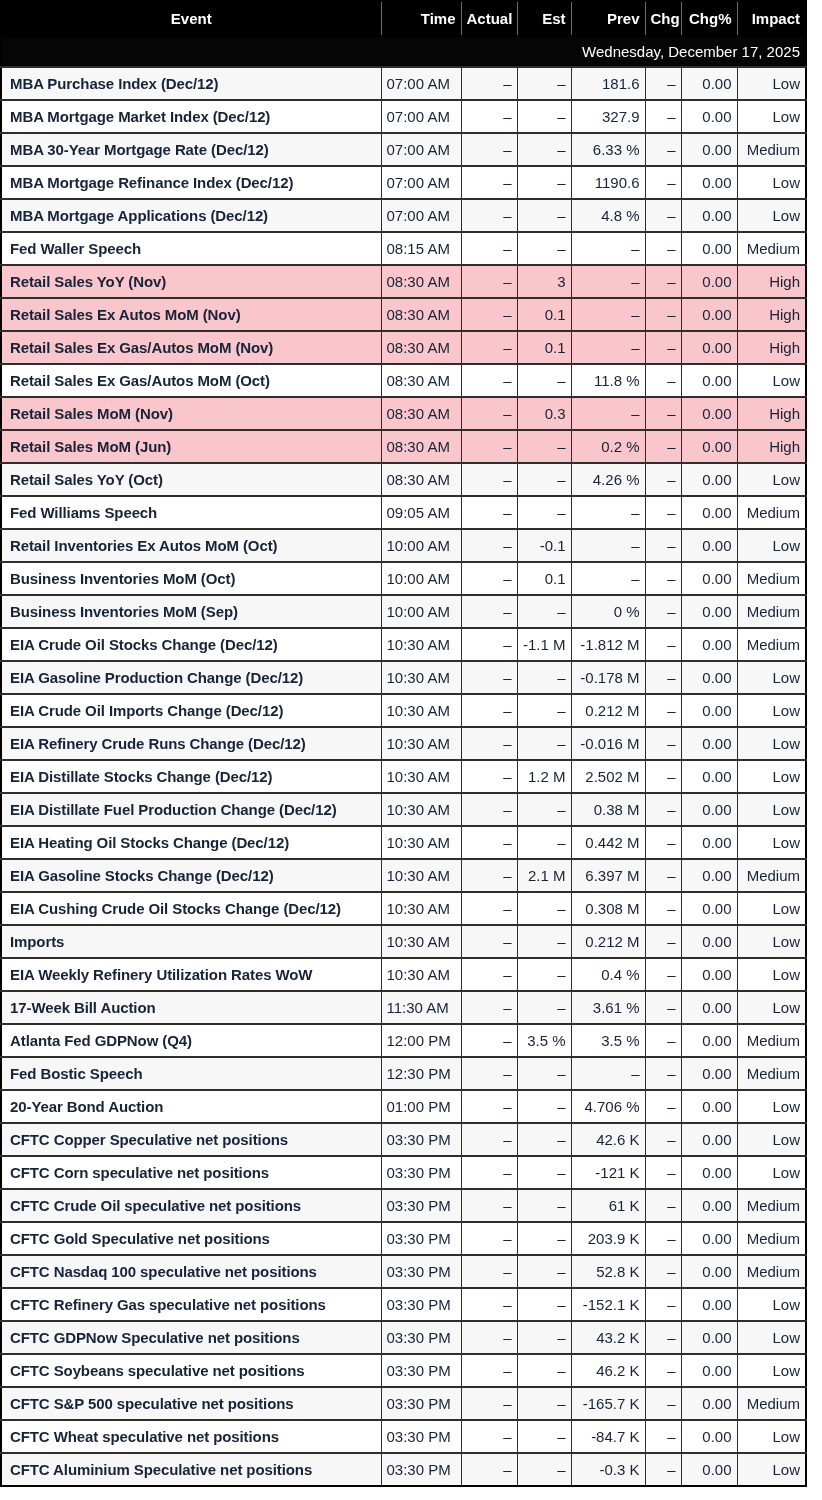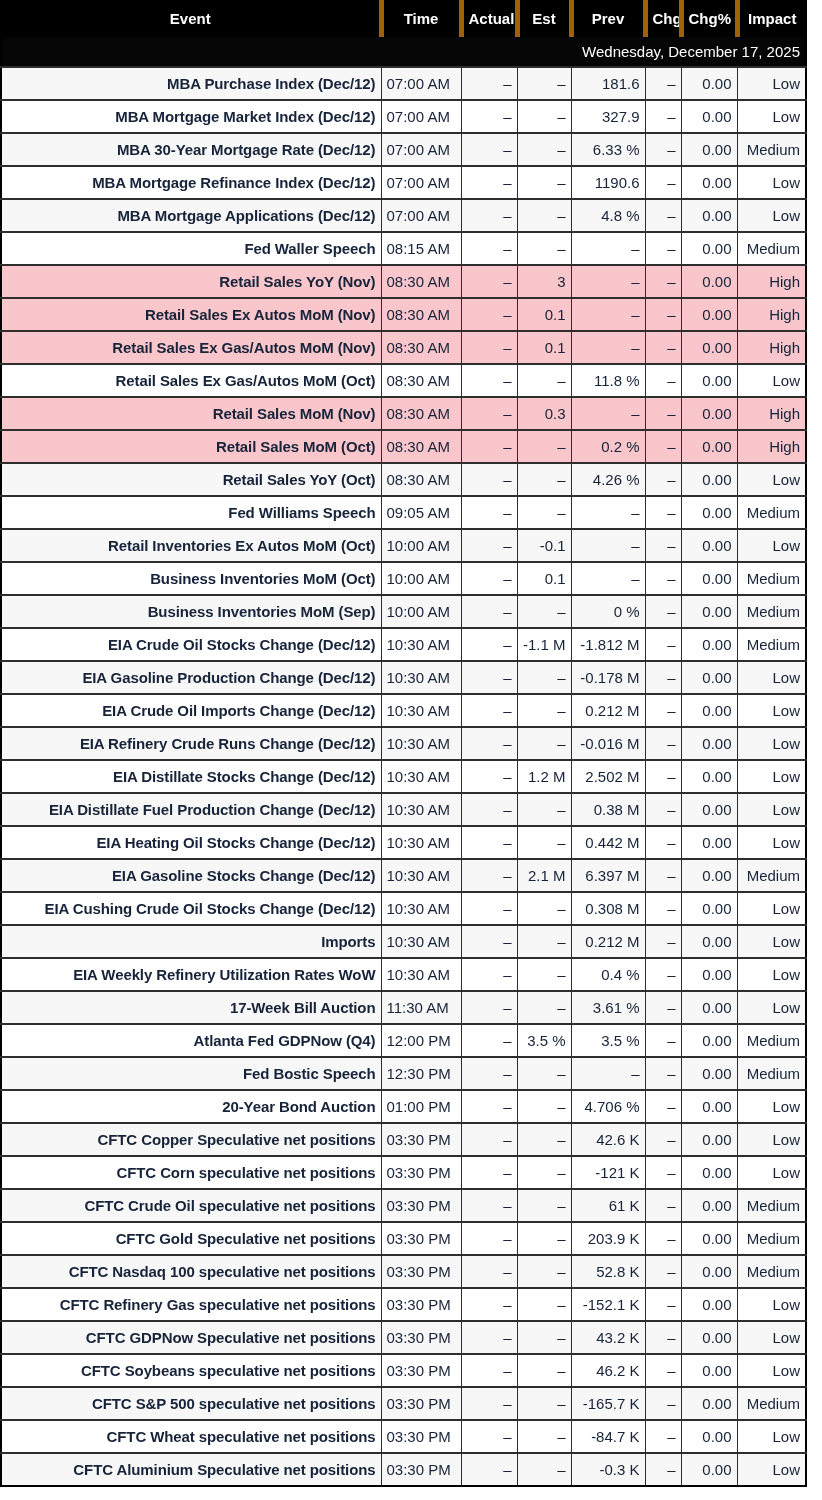--- a/index.html
+++ b/index.html
@@ -26,33 +26,33 @@
   .cal th,.cal td{
     font-size:15px;color:var(--text);
     padding:0 5px;white-space:nowrap;overflow:hidden;
     border-left:1px solid var(--border);
     border-top:2px solid var(--border);
     height:31px;vertical-align:middle;
   }
   .cal th:first-child,.cal td:first-child{border-left:none;}
   .cal tr.head th{
     background:var(--header-bg);color:var(--header-text);
-    font-weight:700;text-align:center;height:33px;
-    border-left:5px solid #a16207;border-top:none;
+    font-weight:700;text-align:right;height:33px;
+    border-left:1px solid #a16207;border-top:none;
   }
   .cal tr.head th:first-child{text-align:center;border-left:none;margin-left:19px;}
   .cal tr.date-row td{
     background:var(--date-bg);color:var(--header-text);
     text-align:right;font-weight:400;height:29px;font-size:15px;
     border-top:2px solid #000;
   }
   .cal tbody tr{background:var(--row-even);}
   .cal tbody tr:nth-child(odd){background:var(--row-alt);}
   .cal tbody tr.high{background:var(--high-bg);}
-  .cal td.event{font-weight:700;text-align:right;padding-left:0;letter-spacing:-0.1px;}
+  .cal td.event{font-weight:700;text-align:left;padding-left:8px;letter-spacing:-0.1px;}
   .cal td.time{text-align:left;}
   .cal td.actual,.cal td.est,.cal td.prev,.cal td.chg,.cal td.chg_pct,.cal td.impact{text-align:right;}
 </style>
 </head>
 <body>
 
 <table class="cal">
   <colgroup>
     <col style="width:380px">
       <col style="width:80px">
@@ -183,21 +183,21 @@
         <td class="event">Retail Sales MoM (Nov)</td>
         <td class="time">08:30 AM</td>
         <td class="actual">–</td>
         <td class="est">0.3</td>
         <td class="prev">–</td>
         <td class="chg">–</td>
         <td class="chg_pct">0.00</td>
         <td class="impact">High</td>
       </tr>
       <tr class="high">
-        <td class="event">Retail Sales MoM (Oct)</td>
+        <td class="event">Retail Sales MoM (Jun)</td>
         <td class="time">08:30 AM</td>
         <td class="actual">–</td>
         <td class="est">–</td>
         <td class="prev">0.2 %</td>
         <td class="chg">–</td>
         <td class="chg_pct">0.00</td>
         <td class="impact">High</td>
       </tr>
       <tr>
         <td class="event">Retail Sales YoY (Oct)</td>

